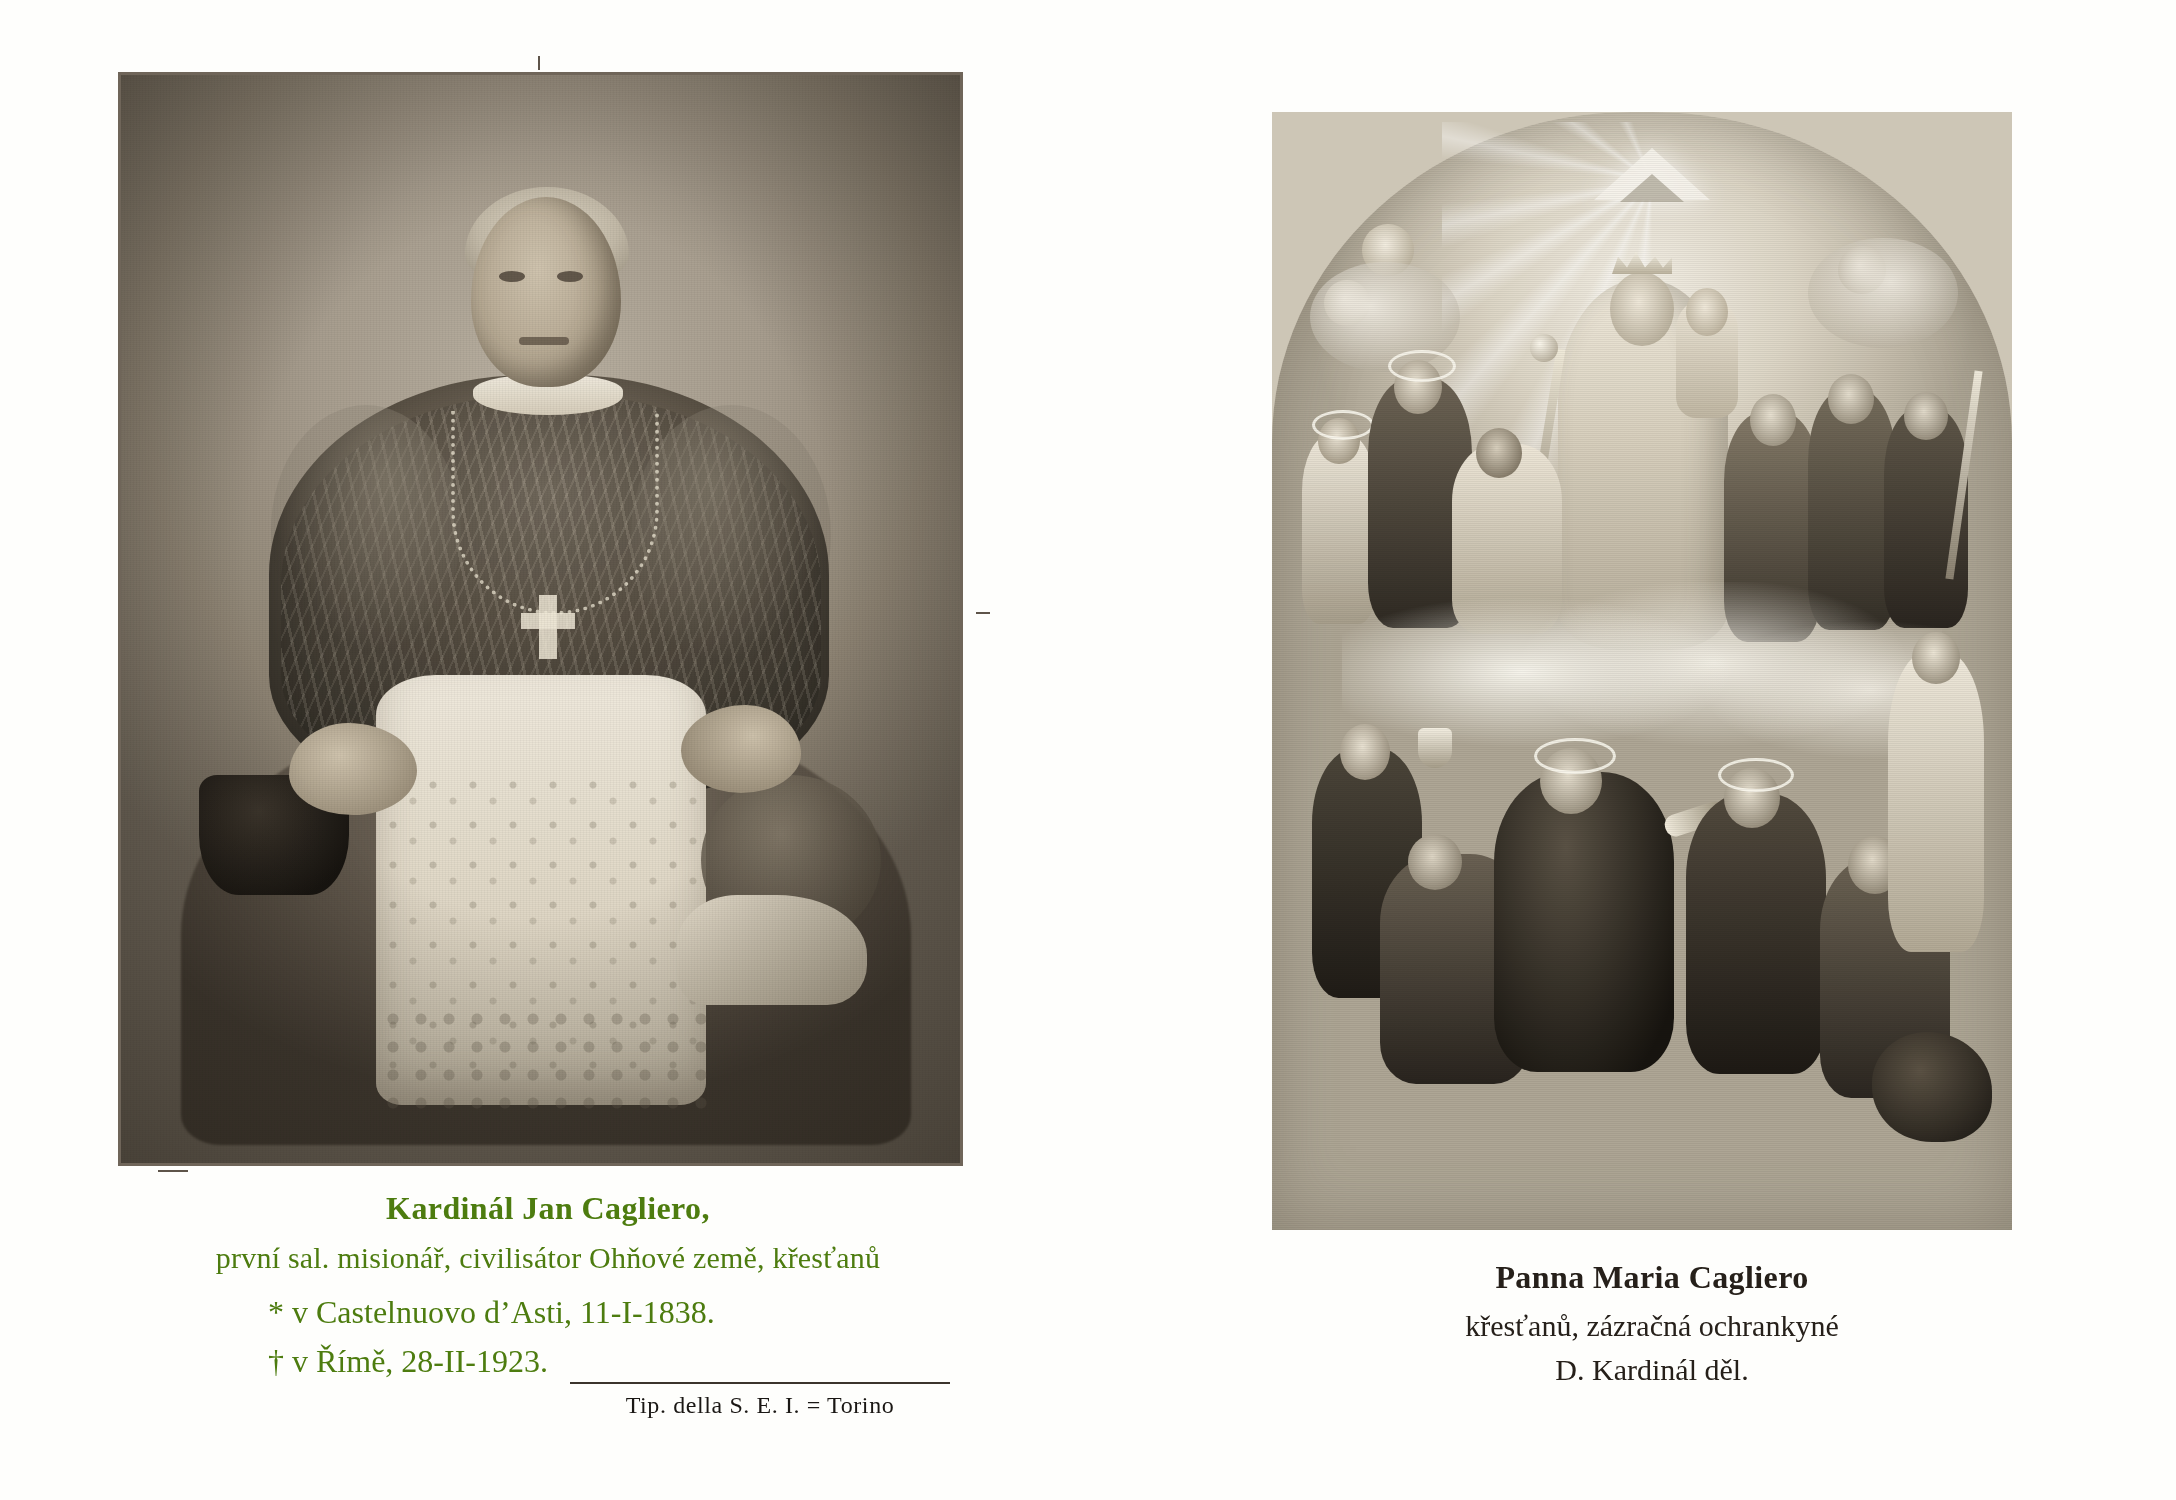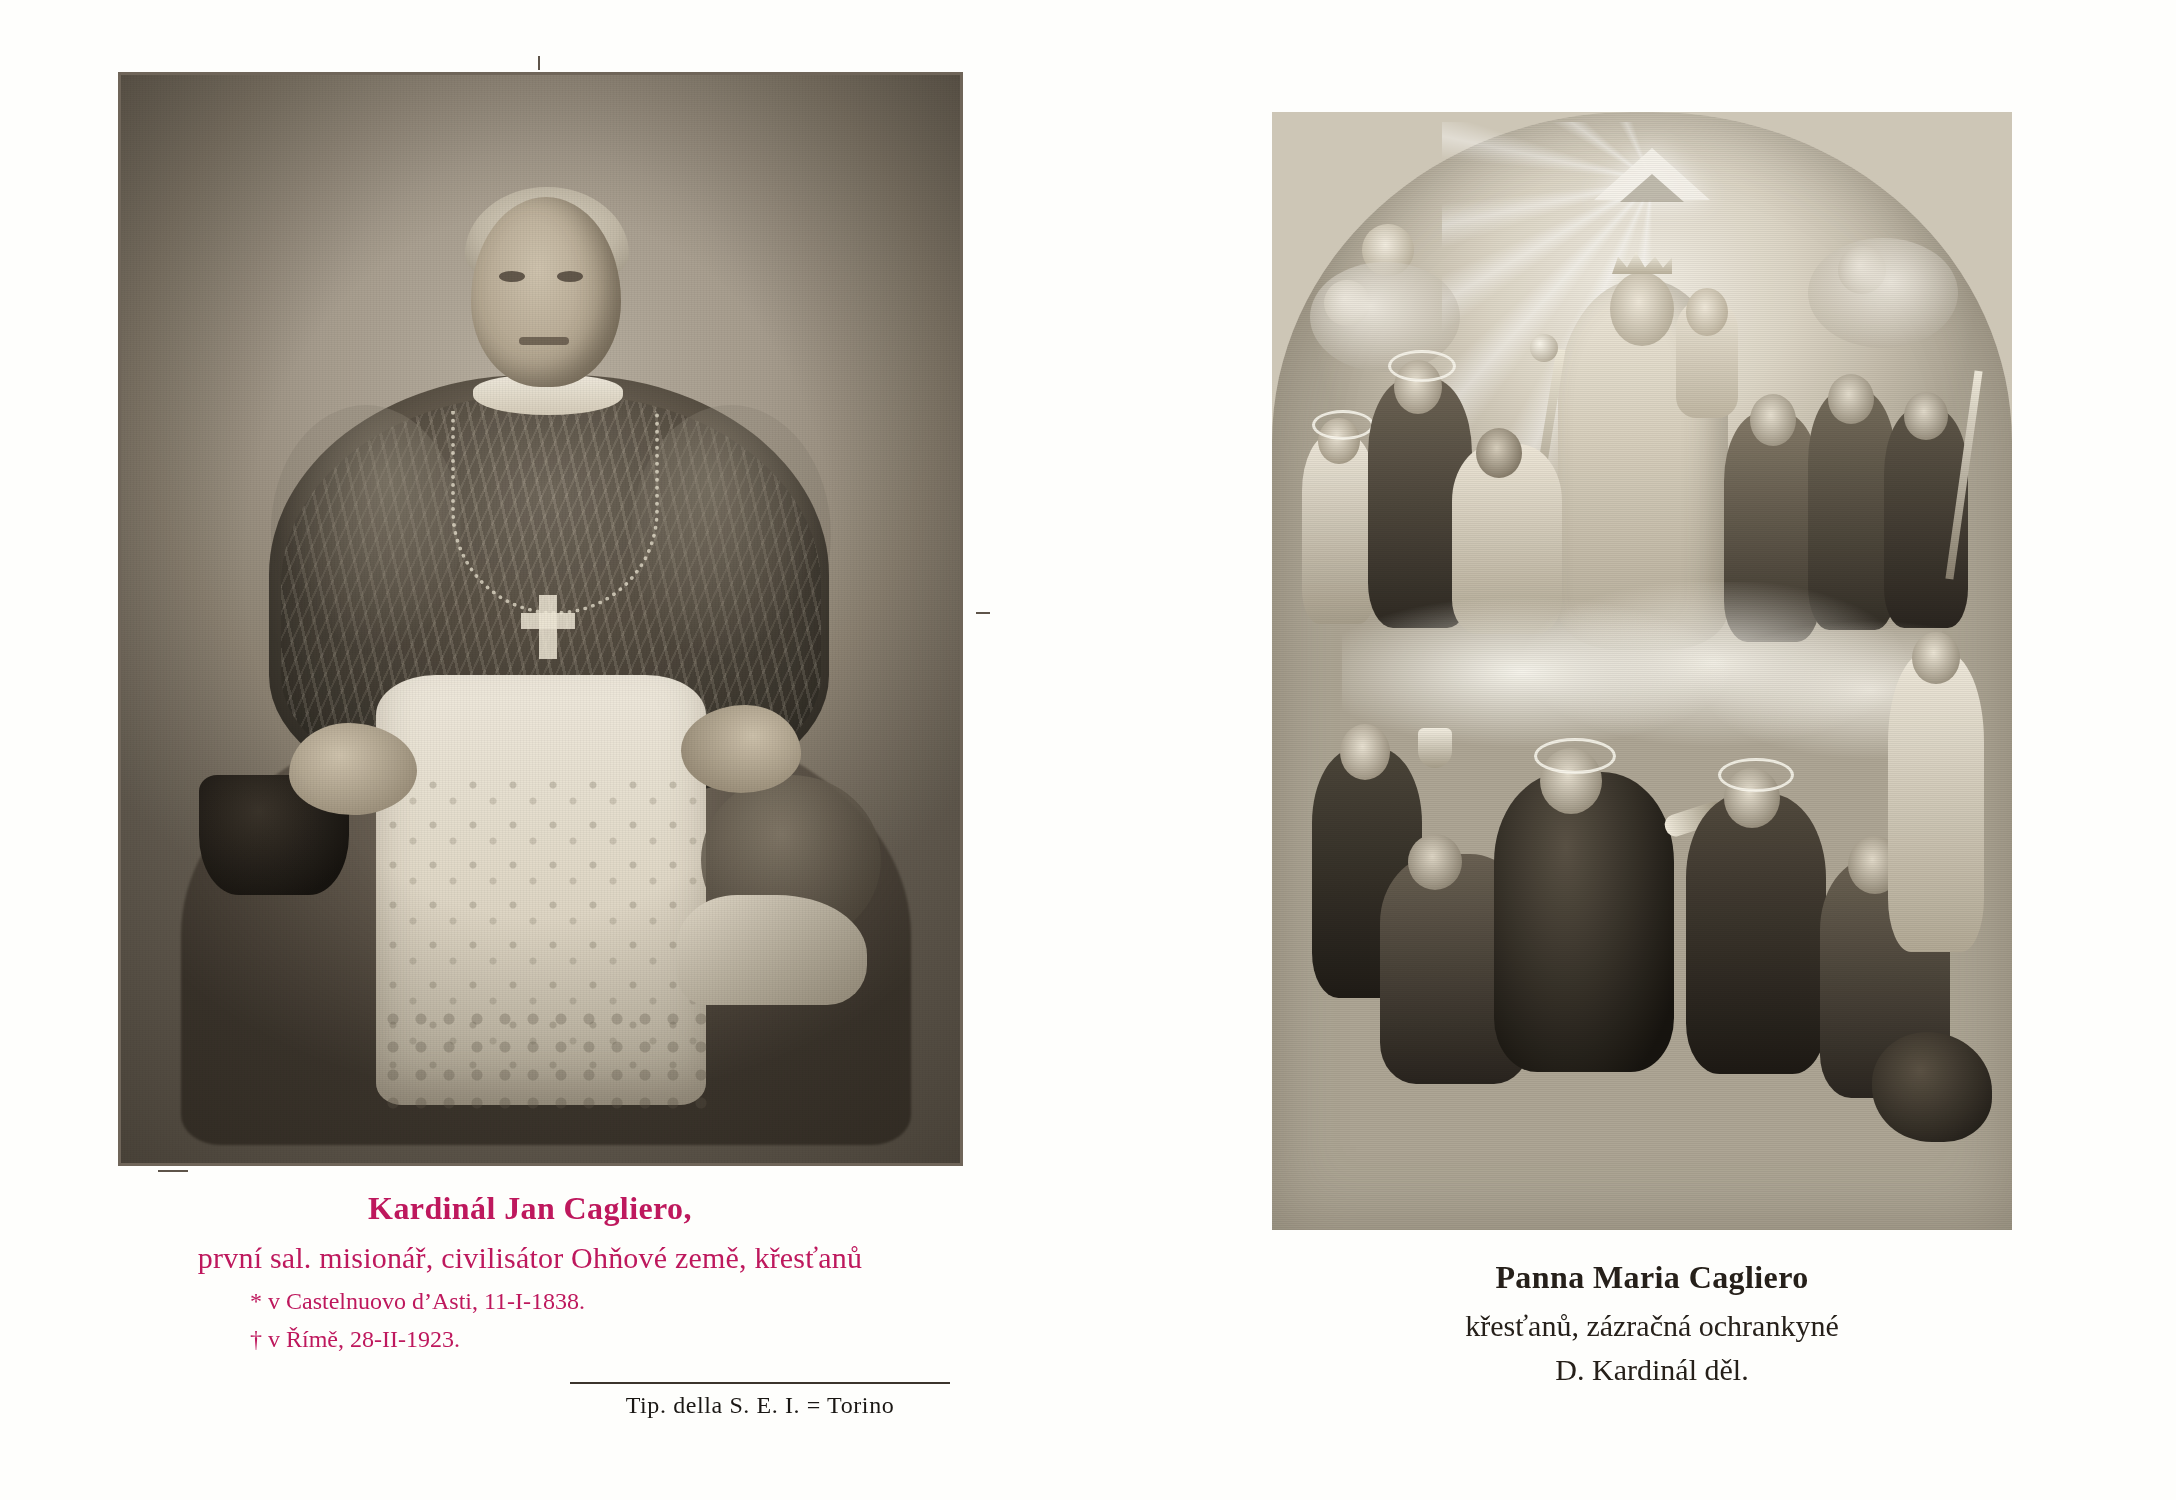--- a/index.html
+++ b/index.html
@@ -210,40 +210,40 @@
     position: absolute;
     background: #5e5449;
   }
   .tick-top { left: 420px; top: -16px; width: 2px; height: 14px; }
   .tick-right { left: 858px; top: 540px; width: 14px; height: 2px; }
   .tick-bottomL { left: 40px; top: 1098px; width: 30px; height: 2px; }
 
   
   .left-caption {
     position: absolute;
-    left: 100px;
+    left: 118px;
     top: 1186px;
     width: 860px;
     text-align: center;
     line-height: 1.42;
-    color: #be185d;
+    color: #4d7c0f;
   }
   .cap-title {
     font-size: 32px;
     font-weight: 700;
     letter-spacing: .4px;
     margin-bottom: 6px;
   }
   .cap-line {
     font-size: 30px;
     letter-spacing: .2px;
   }
   .cap-dates {
-    margin-top: 4px;
-    font-size: 24px;
+    margin-top: 10px;
+    font-size: 32px;
     text-align: left;
     padding-left: 150px;
   }
   .cap-dates div { margin-bottom: 4px; }
 
   .imprint {
     position: absolute;
     left: 560px;
     top: 1382px;
     width: 400px;

